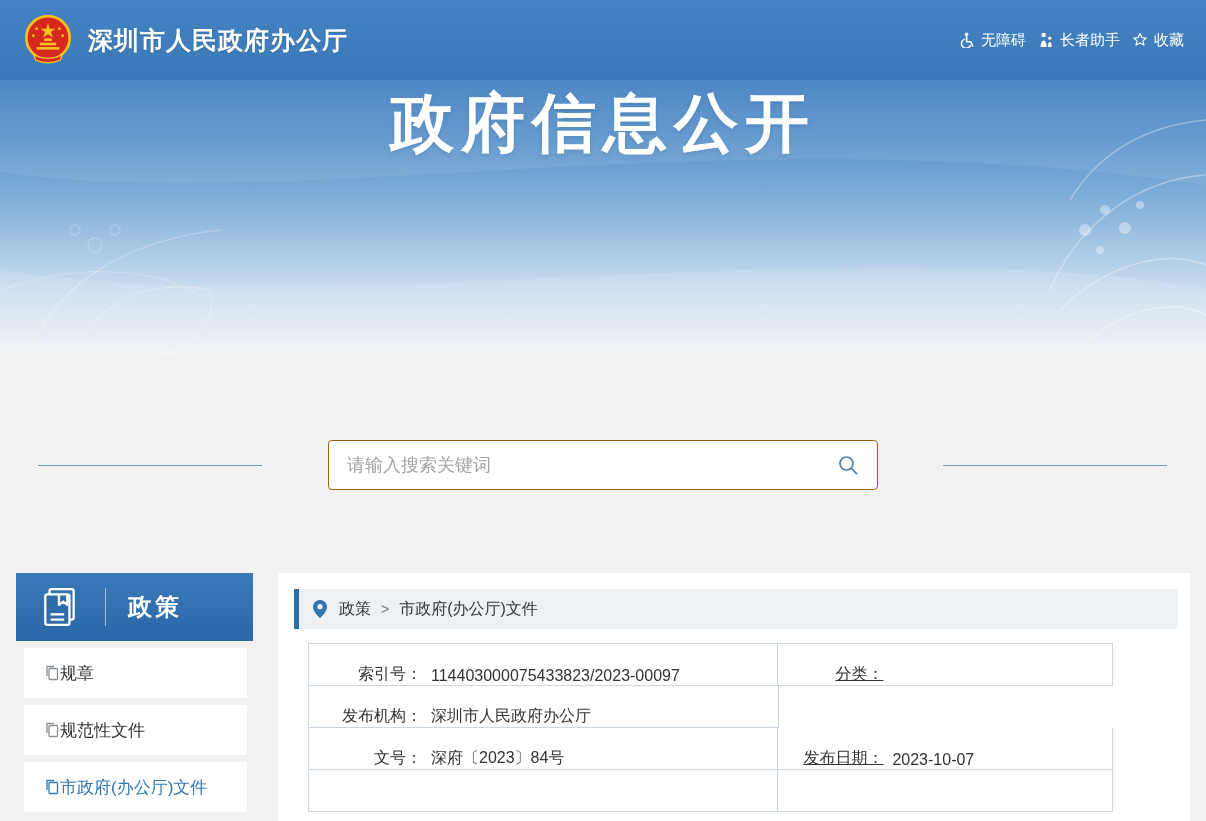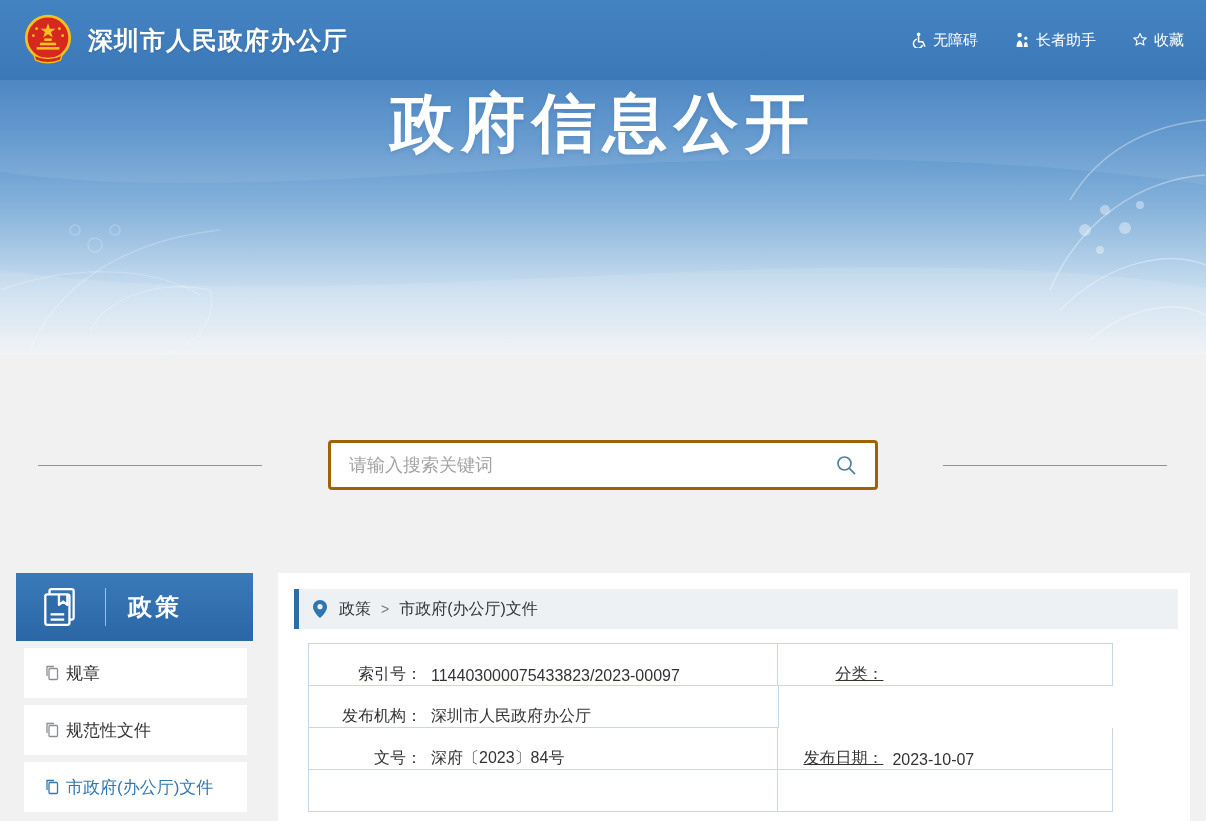--- a/index.html
+++ b/index.html
@@ -5,55 +5,55 @@
   * { margin:0; padding:0; box-sizing:border-box; }
   html,body { width:1206px; height:821px; overflow:hidden;
     font-family:"Liberation Sans","DejaVu Sans",sans-serif; background:#f1f1f1; }
 
   
   .topbar { height:80px; background:linear-gradient(180deg,#4483c2,#3b78b8);
     display:flex; align-items:center; padding:0 22px; color:#fff; }
   .emblem { width:52px; height:52px; flex:none; }
   .site-title { font-size:25px; font-weight:bold; margin-left:14px; letter-spacing:1px;
     text-shadow:0 1px 2px rgba(0,0,0,.15); }
-  .top-links { margin-left:auto; display:flex; align-items:center; gap:36px; font-size:15px; }
+  .top-links { margin-left:auto; display:flex; align-items:center; gap:12px; font-size:15px; }
   .top-link { display:flex; align-items:center; gap:6px; cursor:pointer; white-space:nowrap; }
   .top-link svg { display:block; }
 
   
   .banner { position:relative; height:275px; overflow:hidden;
     background:linear-gradient(180deg,#3f7ebf 0%,#5b94cc 22%,#8ab5dc 48%,#c8ddef 76%,#f0f3f5 100%); }
   .banner-deco { position:absolute; inset:0; pointer-events:none; }
   .banner-title { position:relative; text-align:center; 
     font-size:64px; font-weight:bold; color:#fff; letter-spacing:7px;
     text-shadow:0 2px 4px rgba(40,80,130,.18); }
 
   
   .search-area { position:relative; height:218px; padding-top:85px; }
   .deco-line { position:absolute; top:110px; height:1px; background:#6e9cc0; }
   .deco-line.left { left:38px; width:224px; }
   .deco-line.right { right:39px; width:224px; }
   .search-box { width:550px; height:50px; margin:0 auto; background:#fff;
-    border:3px solid #a16207; border-radius:4px; display:flex; align-items:center;
+    border:1px solid #a16207; border-radius:4px; display:flex; align-items:center;
     padding:0 16px 0 18px; }
   .search-box input { flex:1; border:none; outline:none; font-size:18px; color:#333;
     font-family:inherit; background:transparent; }
   .search-box input::placeholder { color:#a3a3a3; }
   .search-btn { background:none; border:none; cursor:pointer; padding:2px; display:flex; }
 
   
   .main { display:flex; align-items:flex-start; padding:0 16px; }
 
   .sidebar { width:237px; flex:none; }
   .side-header { height:68px; background:linear-gradient(180deg,#3a7ab8,#2b66a6);
     display:flex; align-items:center; padding-left:23px; color:#fff; }
   .side-header .divider { width:1px; height:38px; background:rgba(255,255,255,.55); margin:0 22px 0 24px; }
   .side-header .side-title { font-size:24px; font-weight:bold; letter-spacing:3px; }
   .side-item { height:50px; margin:7px 6px 0 8px; background:#fff; display:flex;
-    align-items:center; gap:6px; padding-left:20px; font-size:17px; color:#333; cursor:pointer;text-align:right; }
+    align-items:center; gap:0; padding-left:20px; font-size:17px; color:#333; cursor:pointer;text-align:right; }
   .side-item:first-of-type { margin-top:10px; }
   .side-item .doc-ic { color:#8a8f94; display:flex; }
   .side-item.active { color:#3379b1; }
   .side-item.active .doc-ic { color:#3379b1; }
 
   .content { flex:1; margin-left:25px; background:#fff; height:248px; overflow:hidden;
     padding:16px 12px 0 16px; }
   .breadcrumb { height:40px; background:#eef1f4; border-left:5px solid #2e6da4;
     display:flex; align-items:center; padding-left:14px; font-size:16px; color:#333; }
   .breadcrumb .pin { display:flex; margin-right:12px; }

